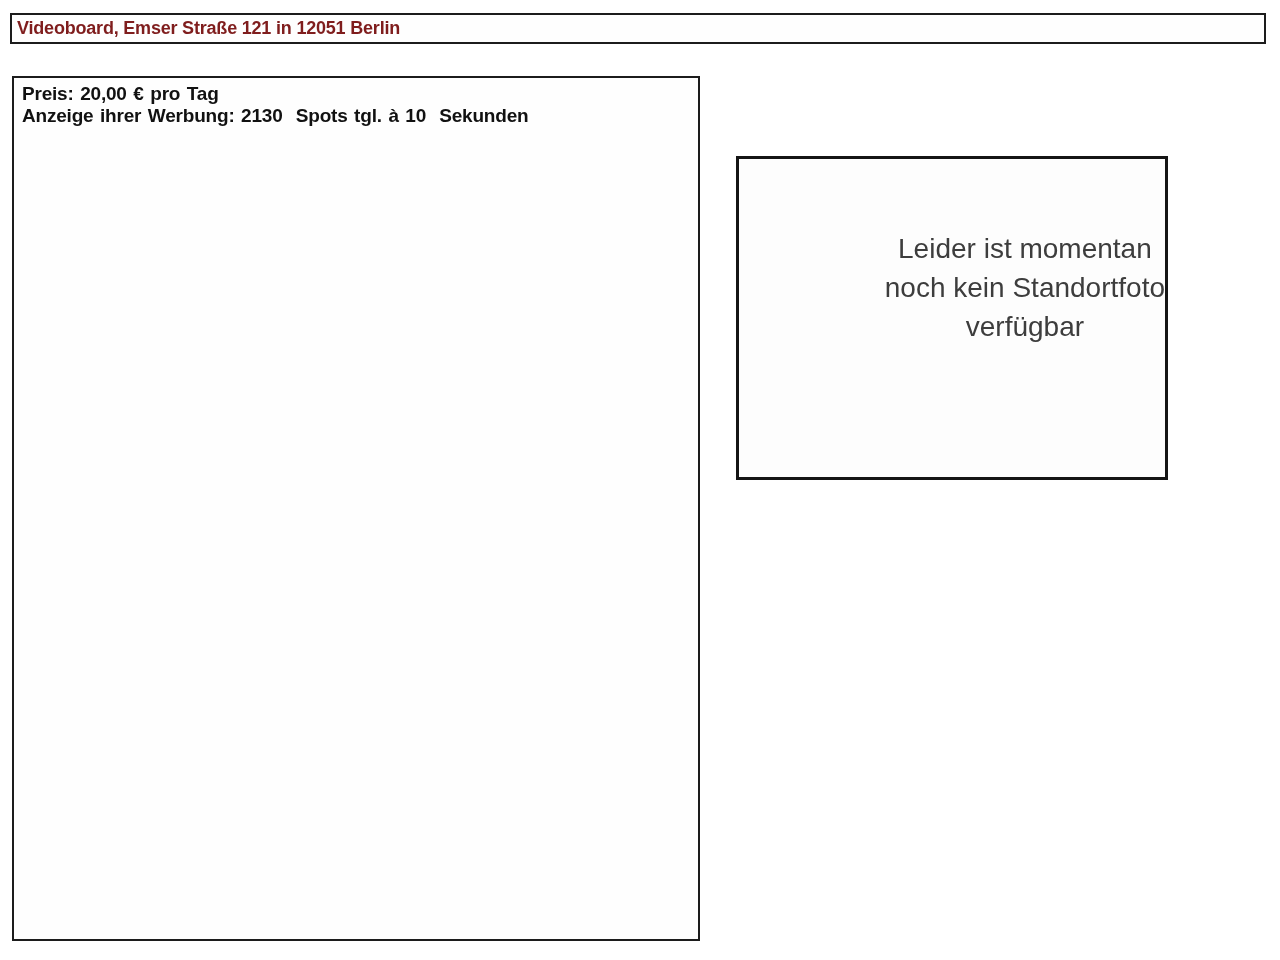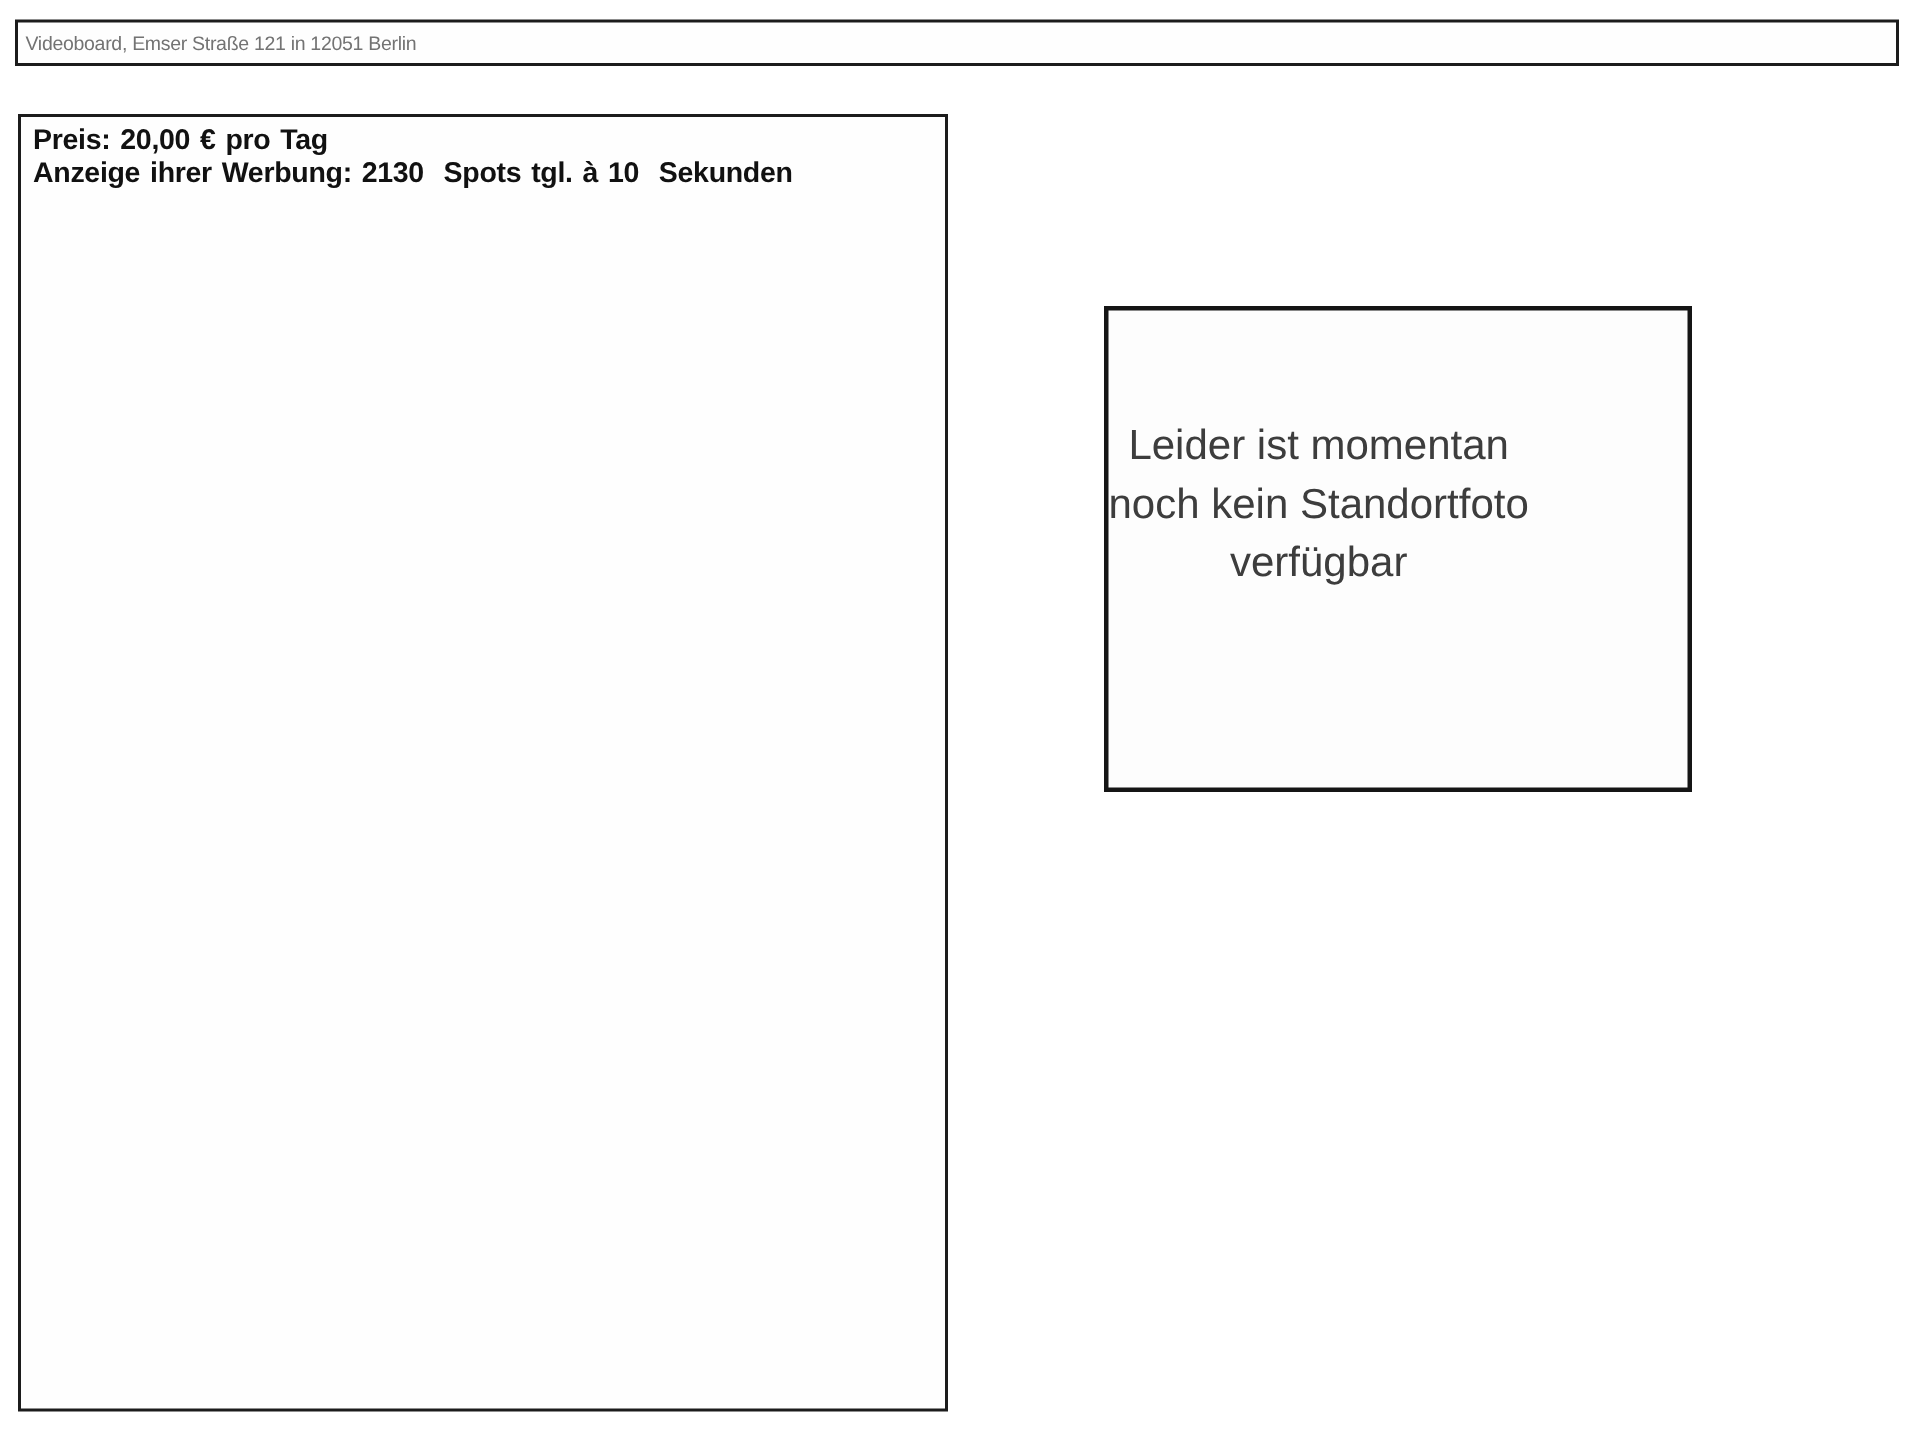--- a/index.html
+++ b/index.html
@@ -23,33 +23,33 @@
     width: 1256px;
     height: 31px;
     border: 2px solid #1c1c1c;
     box-sizing: border-box;
     background: #fefefe;
     display: flex;
     align-items: center;
     padding: 0 5px;
   }
   .title-bar .title-text {
-    font-size: 13px;
-    font-weight: normal;
-    color: #737373;
+    font-size: 18px;
+    font-weight: bold;
+    color: #7f1d1d;
     letter-spacing: -0.2px;
     white-space: nowrap;
   }
 
   
   .info-box {
     position: absolute;
     left: 12px;
     top: 76px;
-    width: 620px;
+    width: 688px;
     height: 865px;
     border: 2px solid #1c1c1c;
     box-sizing: border-box;
     background: #fefefe;
     padding: 5px 8px;
   }
   .info-box p {
     margin: 0;
     font-size: 19px;
     font-weight: bold;
@@ -61,30 +61,29 @@
   }
   .p-price { margin-bottom: 10px; }
   .p-total { margin-bottom: 43px; }
   .p-spots { margin-bottom: 40px; }
 
   
   .photo-box {
     position: absolute;
     left: 736px;
     top: 156px;
-    width: 392px;
+    width: 432px;
     height: 324px;
     border: 3px solid #151515;
     box-sizing: border-box;
     background: #fdfdfd;
     display: flex;
     align-items: center;
-    justify-content: flex-start;
+    justify-content: flex-end;
     padding-bottom: 62px;
-    margin-top: 48px;
   }
   .photo-box .placeholder-text {
     font-size: 28px;
     line-height: 39px;
     color: #3d3d3d;
     text-align: center;
     white-space: pre-line;
   }
 </style>
 </head>

